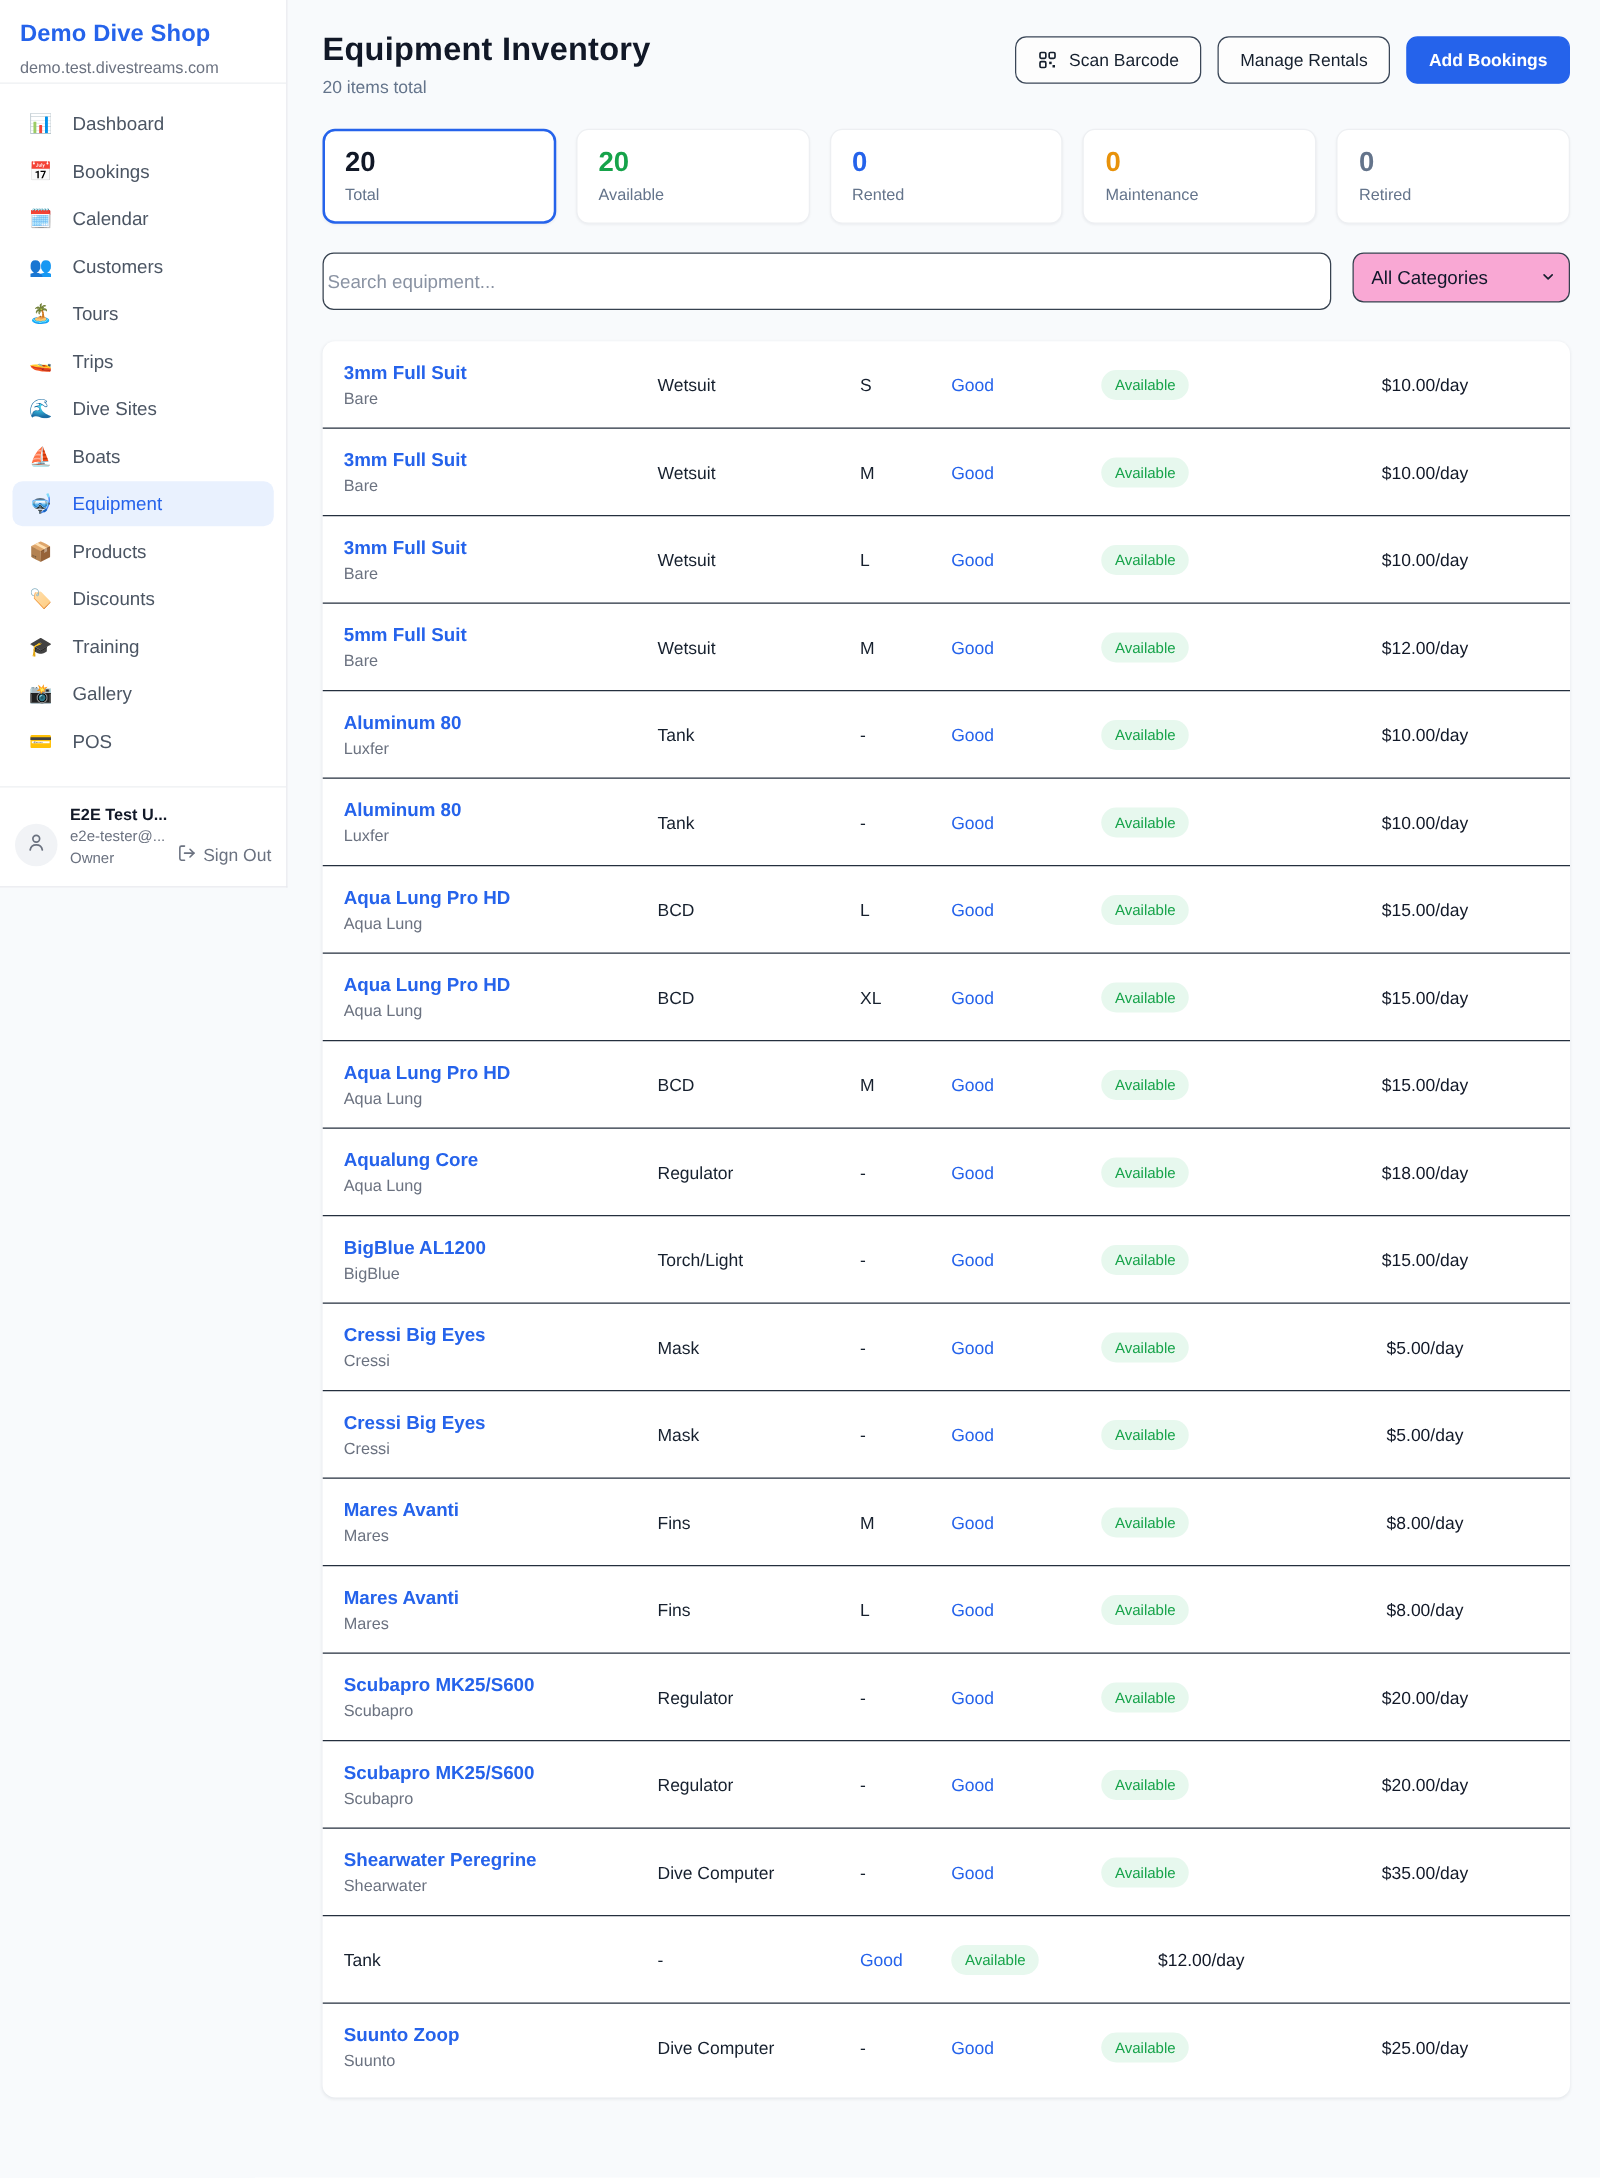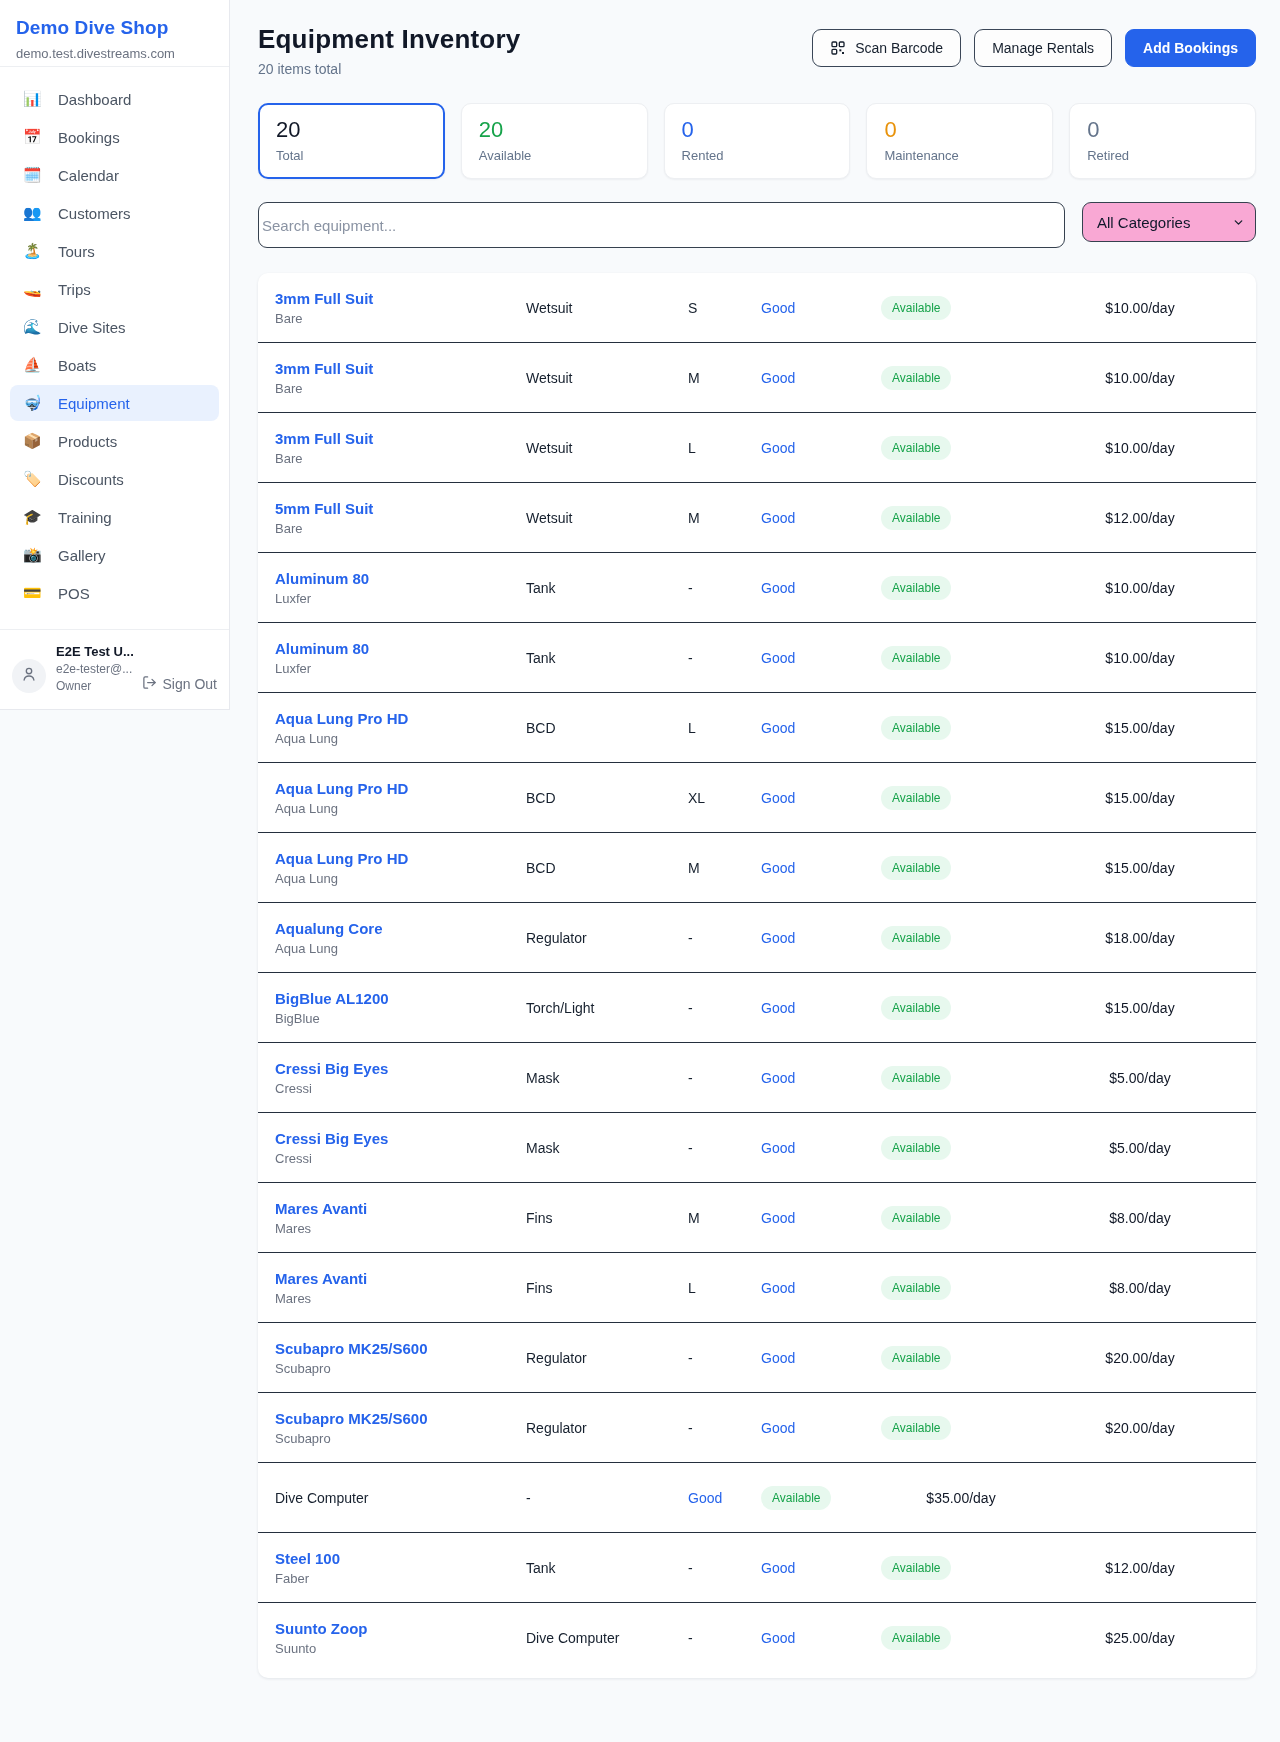--- a/index.html
+++ b/index.html
@@ -56,21 +56,21 @@
     background:#fdfdfd; border:1px solid #3a4657; color:#16202e; cursor:pointer;
   }
   .btn-primary { background:#2563eb; border-color:#2563eb; color:#ffffff; font-weight:600; }
   
   .stats-row { display:flex; gap:16px; margin-top:26px; }
   .stat-card {
     flex:1; background:#ffffff; border:1px solid #edeff2; border-radius:10px;
     padding:13px 17px 15px; box-shadow:0 1px 2px rgba(16,24,40,.05); cursor:pointer;
   }
   .stat-card.selected { border:2px solid #2563eb; padding:12px 16px 14px; }
-  .stat-value { font-size:22px; font-weight:normal; }
+  .stat-value { font-size:22px; font-weight:bold; }
   .stat-label { font-size:13px; color:#64748b; margin-top:5px; }
   
   .filters-row { display:flex; gap:17px; margin-top:23px; }
   .search-input {
     flex:1; height:46px; background:#fff; border:1px solid #36414f; border-radius:9px;
     padding:0 3px; font-size:15px; color:#0f172a; outline:none;
     font-family:"Liberation Sans", sans-serif;
   }
   .search-input::placeholder { color:#8a93a3; }
   .select-wrap { width:174px; position:relative; }
@@ -484,32 +484,32 @@
       <div class="item-brand">Scubapro</div>
     </div>
     <div class="cell">Regulator</div>
     <div class="cell">-</div>
     <div class="good-link">Good</div>
     <div><span class="pill">Available</span></div>
     <div class="rental">$20.00/day</div>
   </div>
 
   <div class="trow">
+    <div>
+      <div class="item-name">Shearwater Peregrine</div>
+      <div class="item-brand">Shearwater</div>
+    </div>
     <div class="cell">Dive Computer</div>
     <div class="cell">-</div>
     <div class="good-link">Good</div>
     <div><span class="pill">Available</span></div>
     <div class="rental">$35.00/day</div>
   </div>
 
   <div class="trow">
-    <div>
-      <div class="item-name">Steel 100</div>
-      <div class="item-brand">Faber</div>
-    </div>
     <div class="cell">Tank</div>
     <div class="cell">-</div>
     <div class="good-link">Good</div>
     <div><span class="pill">Available</span></div>
     <div class="rental">$12.00/day</div>
   </div>
 
   <div class="trow">
     <div>
       <div class="item-name">Suunto Zoop</div>

